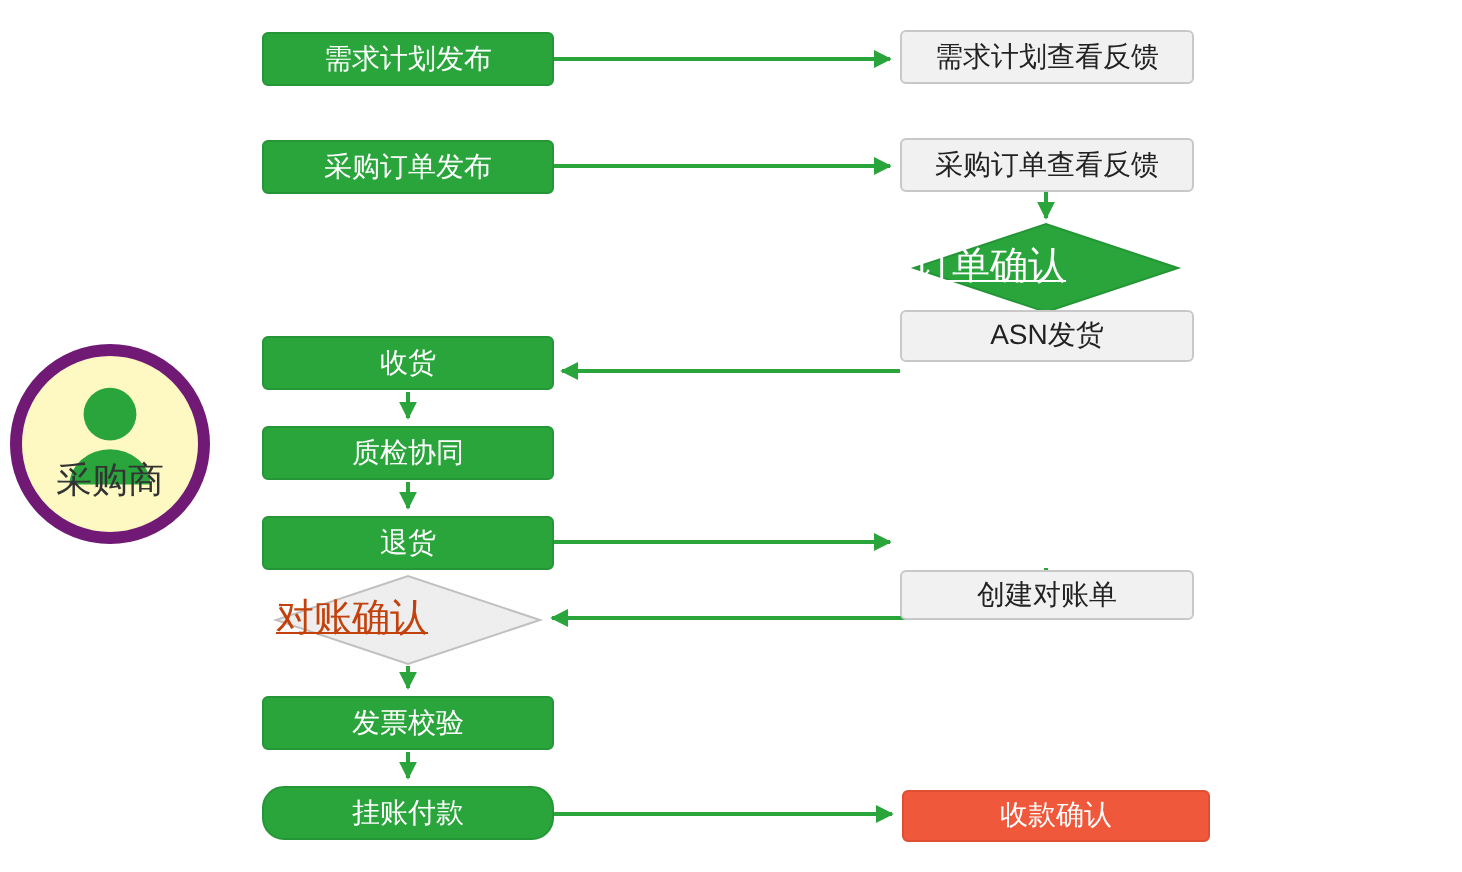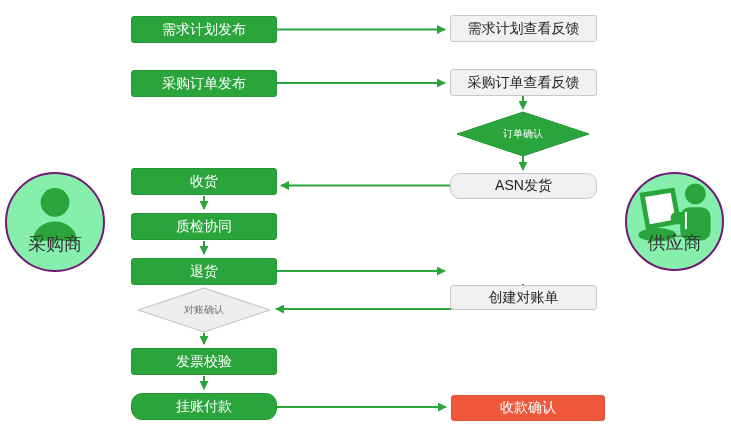--- a/index.html
+++ b/index.html
@@ -4,26 +4,26 @@
 <style>
   html,body{margin:0;padding:0;background:#fff;}
   body{font-family:"Liberation Sans","DejaVu Sans",sans-serif;}
   #stage{position:relative;width:731px;height:436px;background:#fff;overflow:hidden;}
   #wires{position:absolute;left:0;top:0;width:731px;height:436px;}
   .node{position:absolute;box-sizing:border-box;text-align:right;font-size:14px;
         border-radius:3px;display:flex;align-items:center;justify-content:center;}
   .gbox{background:#2aa53c;color:#fff;border:1px solid #259636;}
   .sbox{background:#f1f1f1;color:#222;border:1px solid #c8c8c8;}
   .rbox{background:#f0583c;color:#fff;border:1px solid #e04e33;}
-  .dlabel{position:absolute;width:132px;height:20px;line-height:20px;text-align:center;
-          font-size:10px;}
+  .dlabel{position:absolute;width:132px;height:20px;line-height:20px;
+          font-size:19px;text-decoration:underline;}
   .dlabel.on-green{color:#fff;}
-  .dlabel.on-gray{color:#737373;}
+  .dlabel.on-gray{color:#c2410c;}
   .actor{position:absolute;width:100px;height:100px;border-radius:50%;
-         background:#86efac;border:2px solid #701a75;box-sizing:border-box;}
+         background:#fef9c3;border:6px solid #701a75;box-sizing:border-box;}
   .actor svg{position:absolute;left:0;top:6px;width:100%;height:62px;}
   .actor .alabel{position:absolute;left:0;right:0;bottom:14px;text-align:center;
                  font-size:18px;color:#333;}
 </style>
 </head>
 <body>
 
 <div id="stage">
 
   <svg id="wires" viewBox="0 0 731 436" xmlns="http://www.w3.org/2000/svg">
@@ -53,40 +53,29 @@
   <div class="node gbox" style="left:131px;top:16px;width:146px;height:27px;">需求计划发布</div>
   <div class="node gbox" style="left:131px;top:70px;width:146px;height:27px;">采购订单发布</div>
   <div class="node gbox" style="left:131px;top:168px;width:146px;height:27px;">收货</div>
   <div class="node gbox" style="left:131px;top:213px;width:146px;height:27px;">质检协同</div>
   <div class="node gbox" style="left:131px;top:258px;width:146px;height:27px;">退货</div>
   <div class="node gbox" style="left:131px;top:348px;width:146px;height:27px;">发票校验</div>
   <div class="node gbox" style="left:131px;top:393px;width:146px;height:27px;border-radius:11px;">挂账付款</div>
 
   <div class="node sbox" style="left:450px;top:15px;width:147px;height:27px;">需求计划查看反馈</div>
   <div class="node sbox" style="left:450px;top:69px;width:147px;height:27px;">采购订单查看反馈</div>
-  <div class="node sbox" style="left:450px;top:173px;width:147px;height:26px;border-radius:10px;">ASN发货</div>
+  <div class="node sbox" style="left:450px;top:155px;width:147px;height:26px;">ASN发货</div>
   <div class="node sbox" style="left:450px;top:259px;width:147px;height:25px;margin-top:26px;">创建对账单</div>
   <div class="node rbox" style="left:451px;top:395px;width:154px;height:26px;">收款确认</div>
 
   <div class="dlabel on-green" style="left:457px;top:124px;">订单确认</div>
   <div class="dlabel on-gray" style="left:138px;top:300px;">对账确认</div>
 
   <div class="actor" style="left:5px;top:172px;">
     <svg viewBox="0 0 100 62">
       <circle cx="50" cy="22" r="15" fill="#2aa53c"></circle>
       <path d="M27,62 a23,20 0 0 1 46,0 z" fill="#2aa53c"></path>
     </svg>
     <div class="alabel">采购商</div>
   </div>
 
-  <div class="actor" style="left:625px;top:172px;width:99px;height:99px;">
-    <svg viewBox="0 0 100 62">
-      <ellipse cx="32" cy="56" rx="20" ry="7" fill="#2aa53c"></ellipse>
-      <polygon points="16,14 48,9 54,42 22,48" fill="#ffffff" stroke="#2aa53c" stroke-width="5"></polygon>
-      <circle cx="72" cy="13" r="11" fill="#2aa53c"></circle>
-      <rect x="56" y="27" width="32" height="35" rx="10" fill="#2aa53c"></rect>
-      <rect x="46" y="32" width="16" height="13" rx="6" fill="#2aa53c"></rect>
-      <line x1="62" y1="32" x2="62" y2="50" stroke="#ffffff" stroke-width="2"></line>
-    </svg>
-    <div class="alabel">供应商</div>
-  </div>
 
 </div>
 
 </body></html>

